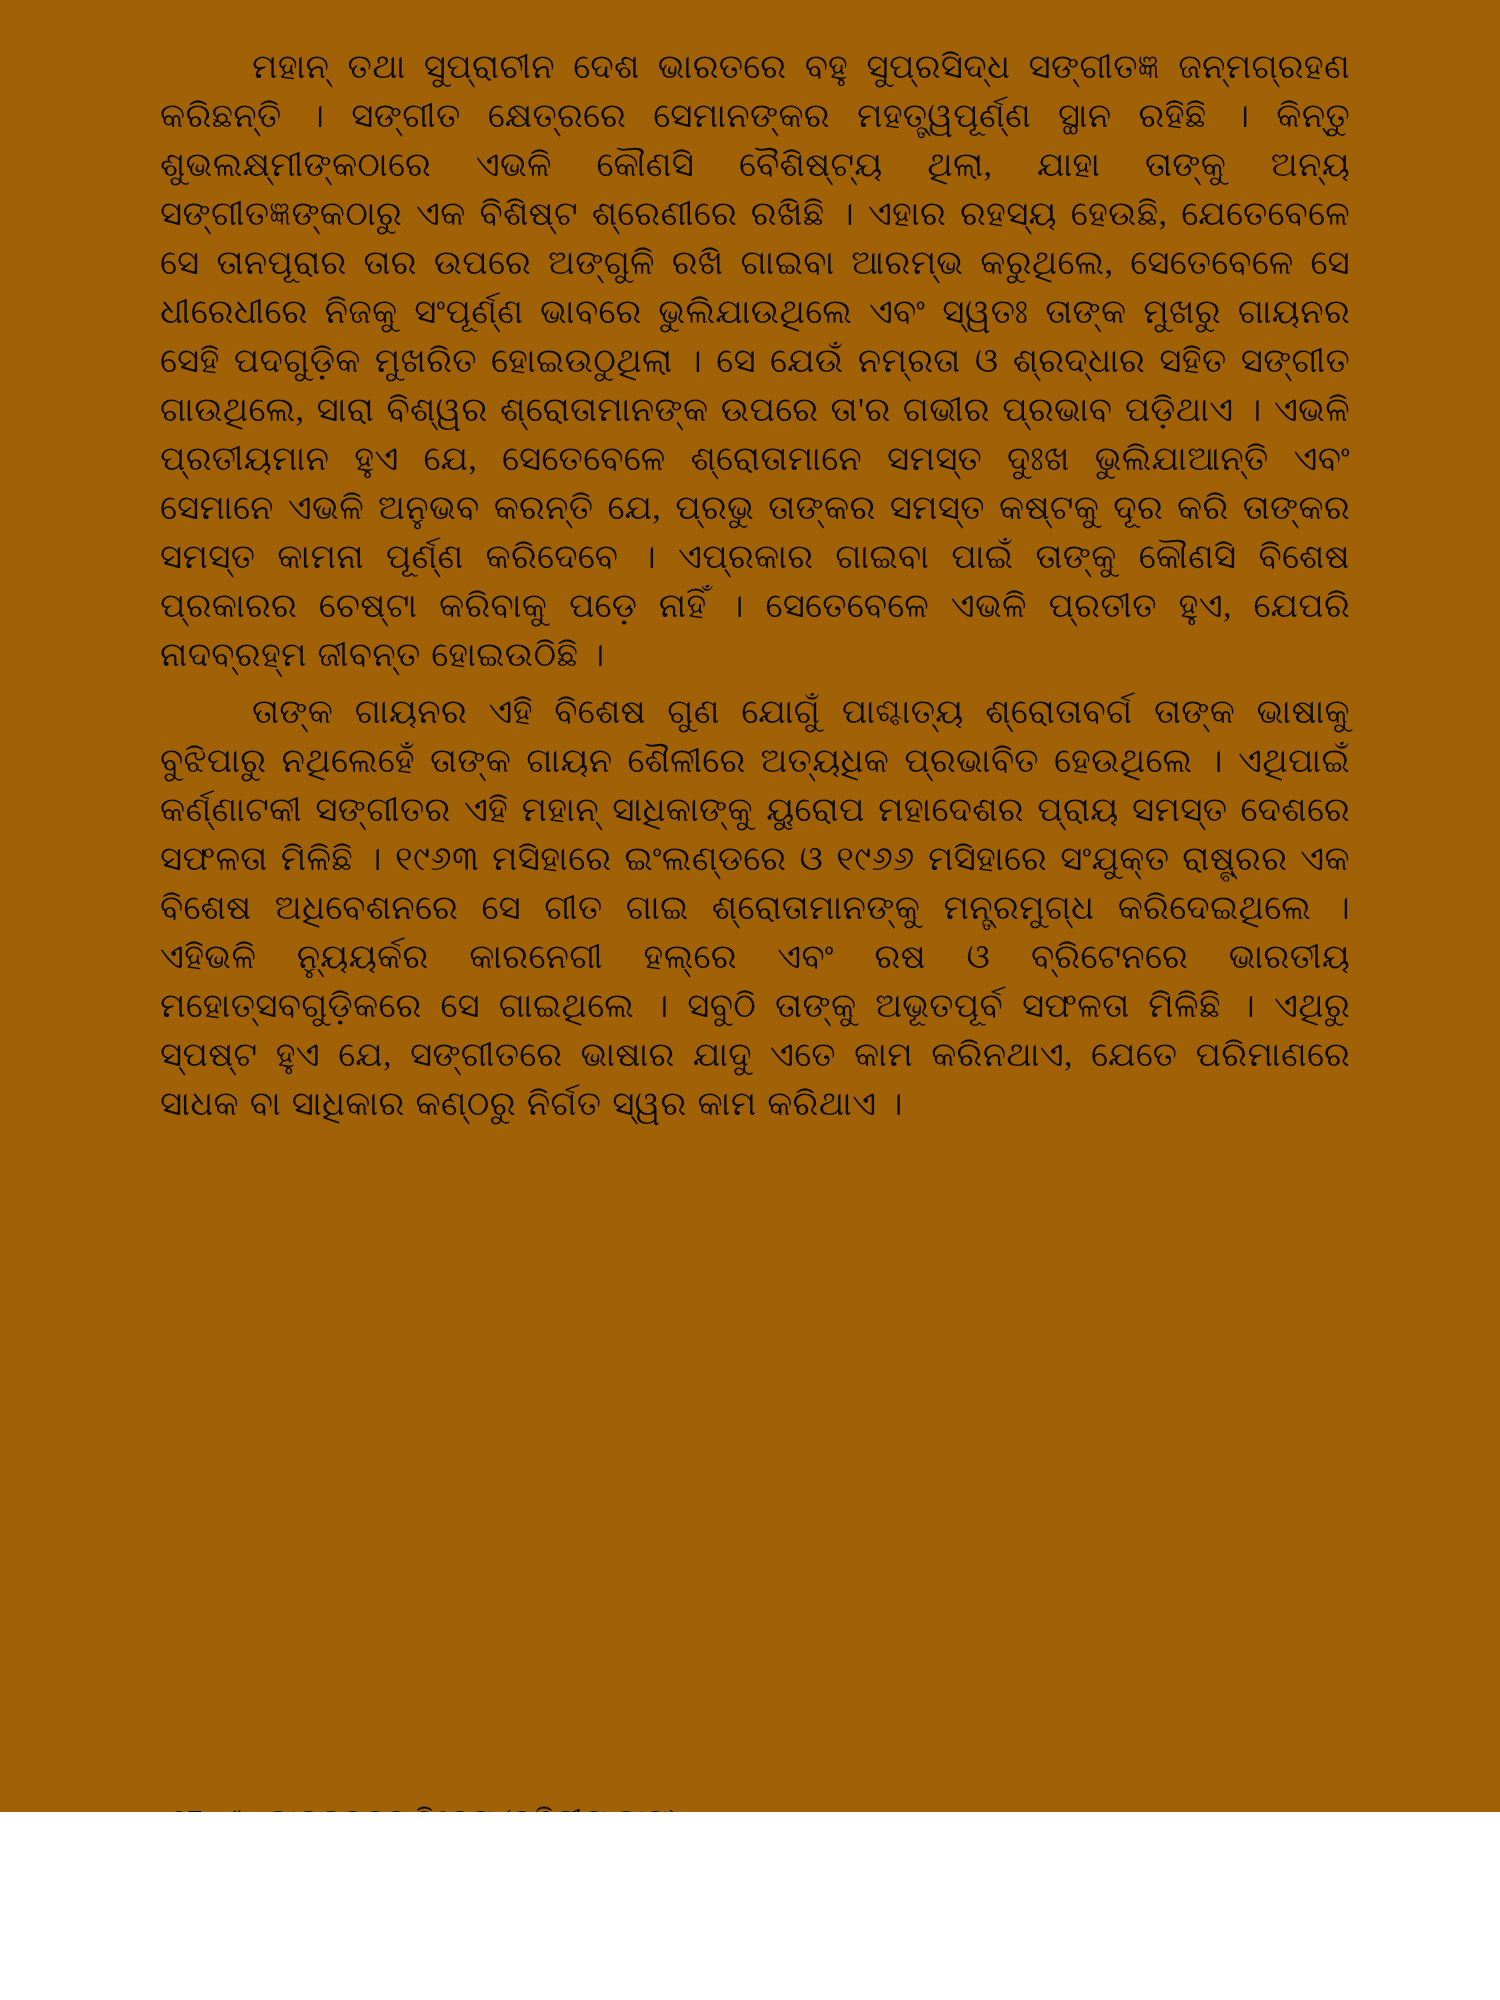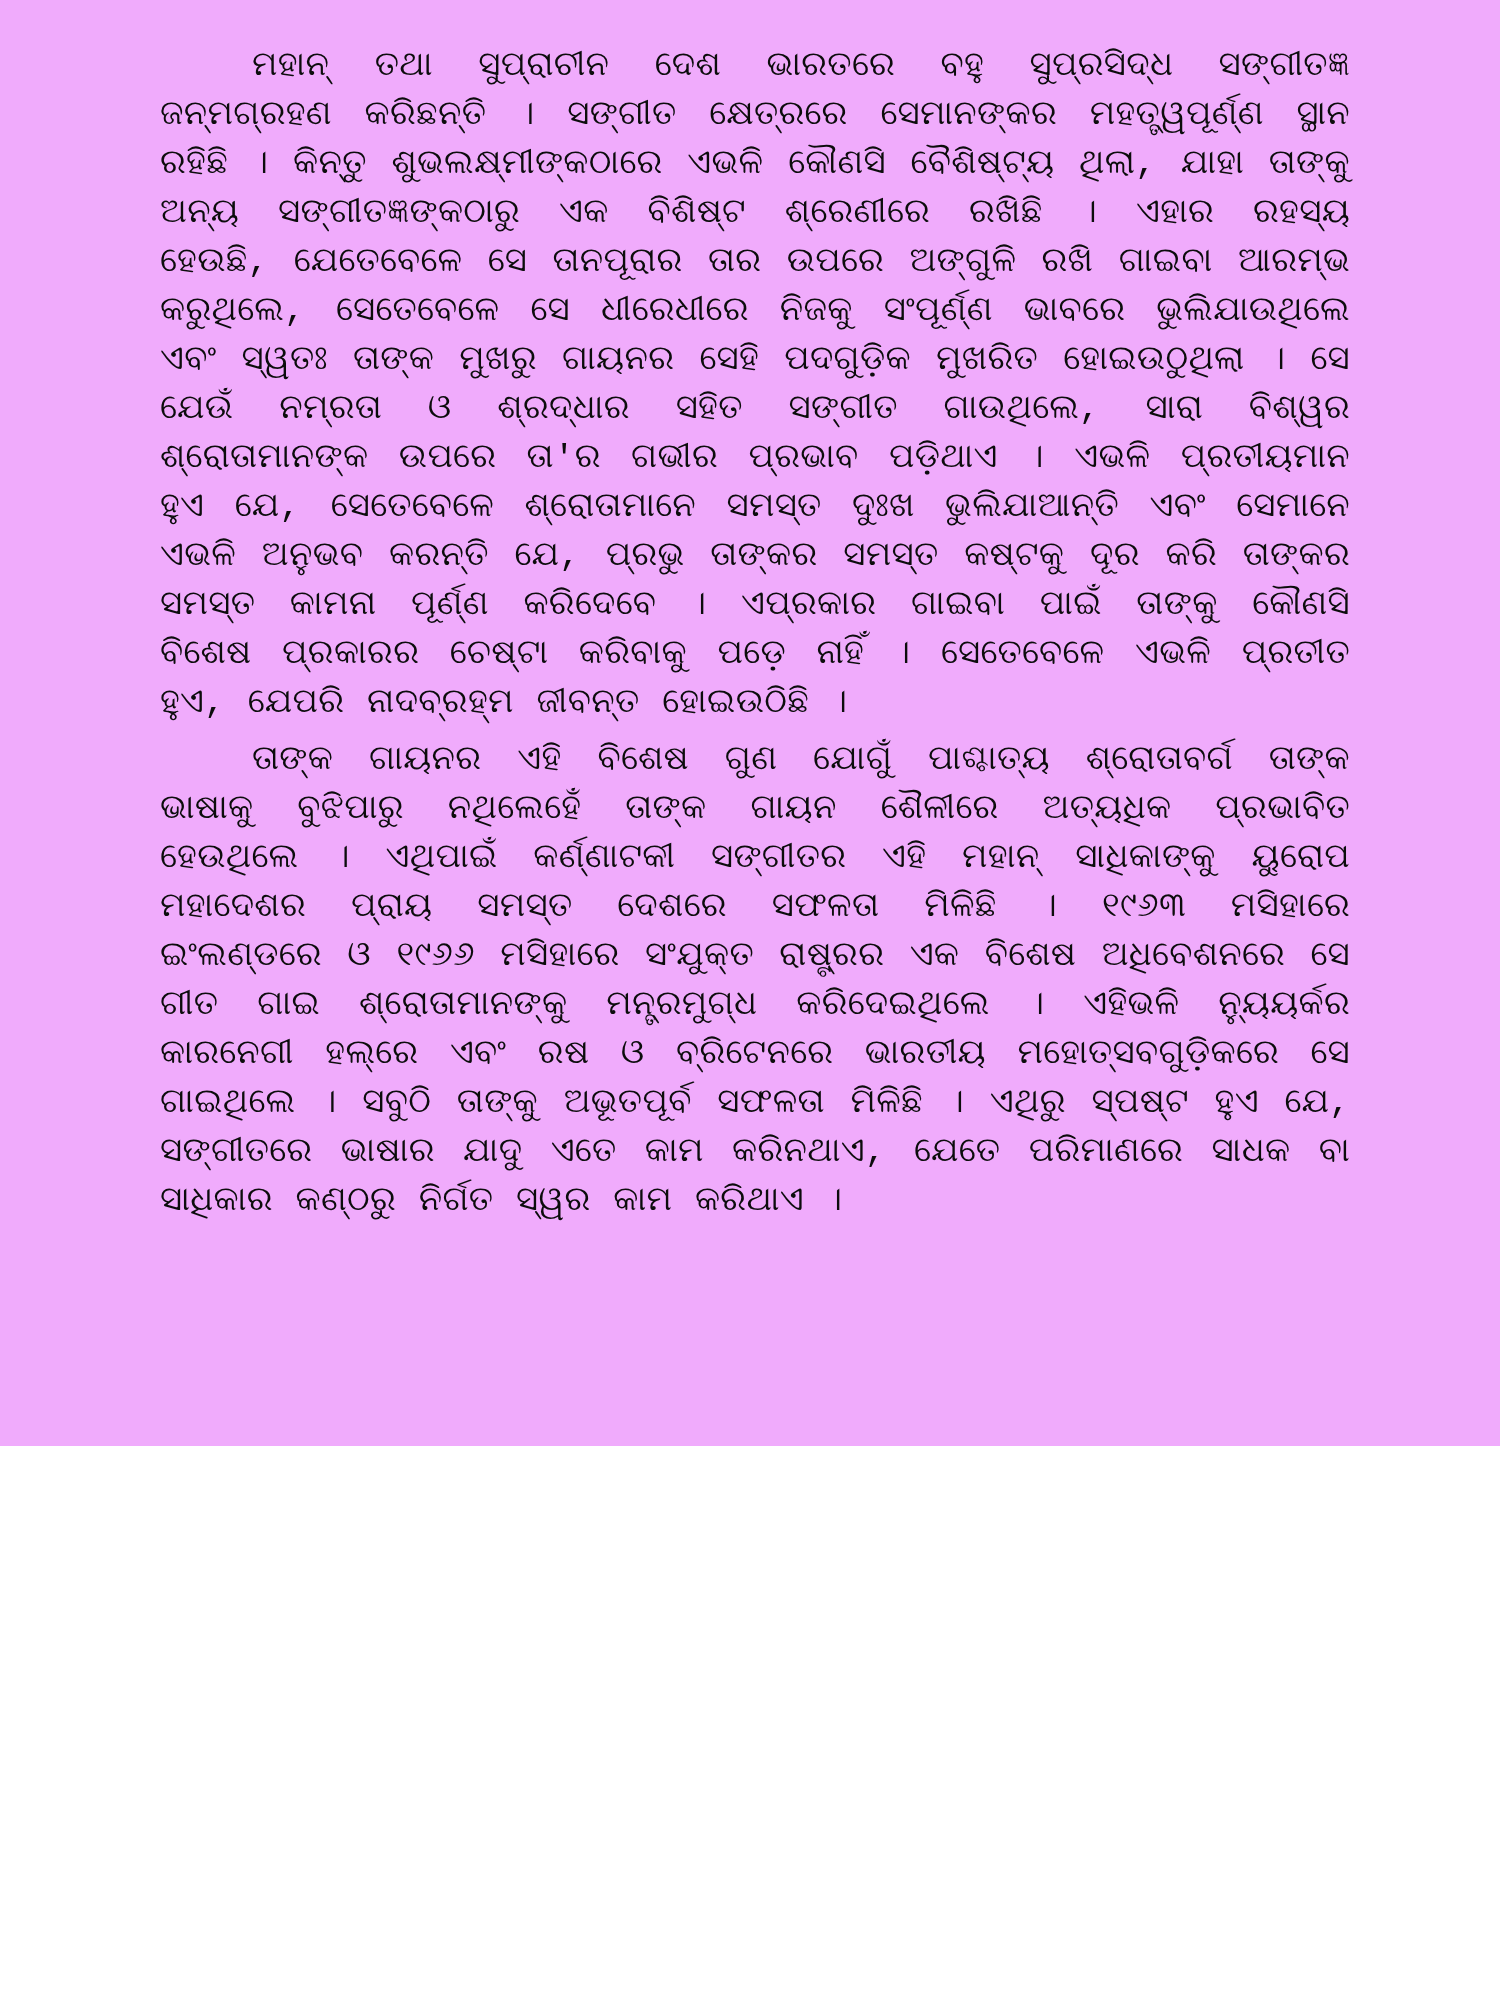--- a/index.html
+++ b/index.html
@@ -3,24 +3,24 @@
 <meta charset="utf-8">
 <style>
   html, body {
     margin: 0;
     padding: 0;
     background: #ffffff;
   }
   .page {
     position: relative;
     width: 1500px;
-    height: 1446px;
-    background: #f0abfc;
+    height: 1812px;
+    background: #a16207;
     color: #0c0c0c;
-    font-family: Liberation Mono, monospace;
+    font-family: Liberation Serif, serif;
     overflow: hidden;
   }
   .text-block {
     position: absolute;
     top: 42px;
     left: 160px;
     width: 1190px;
   }
   .para {
     margin: 0;

